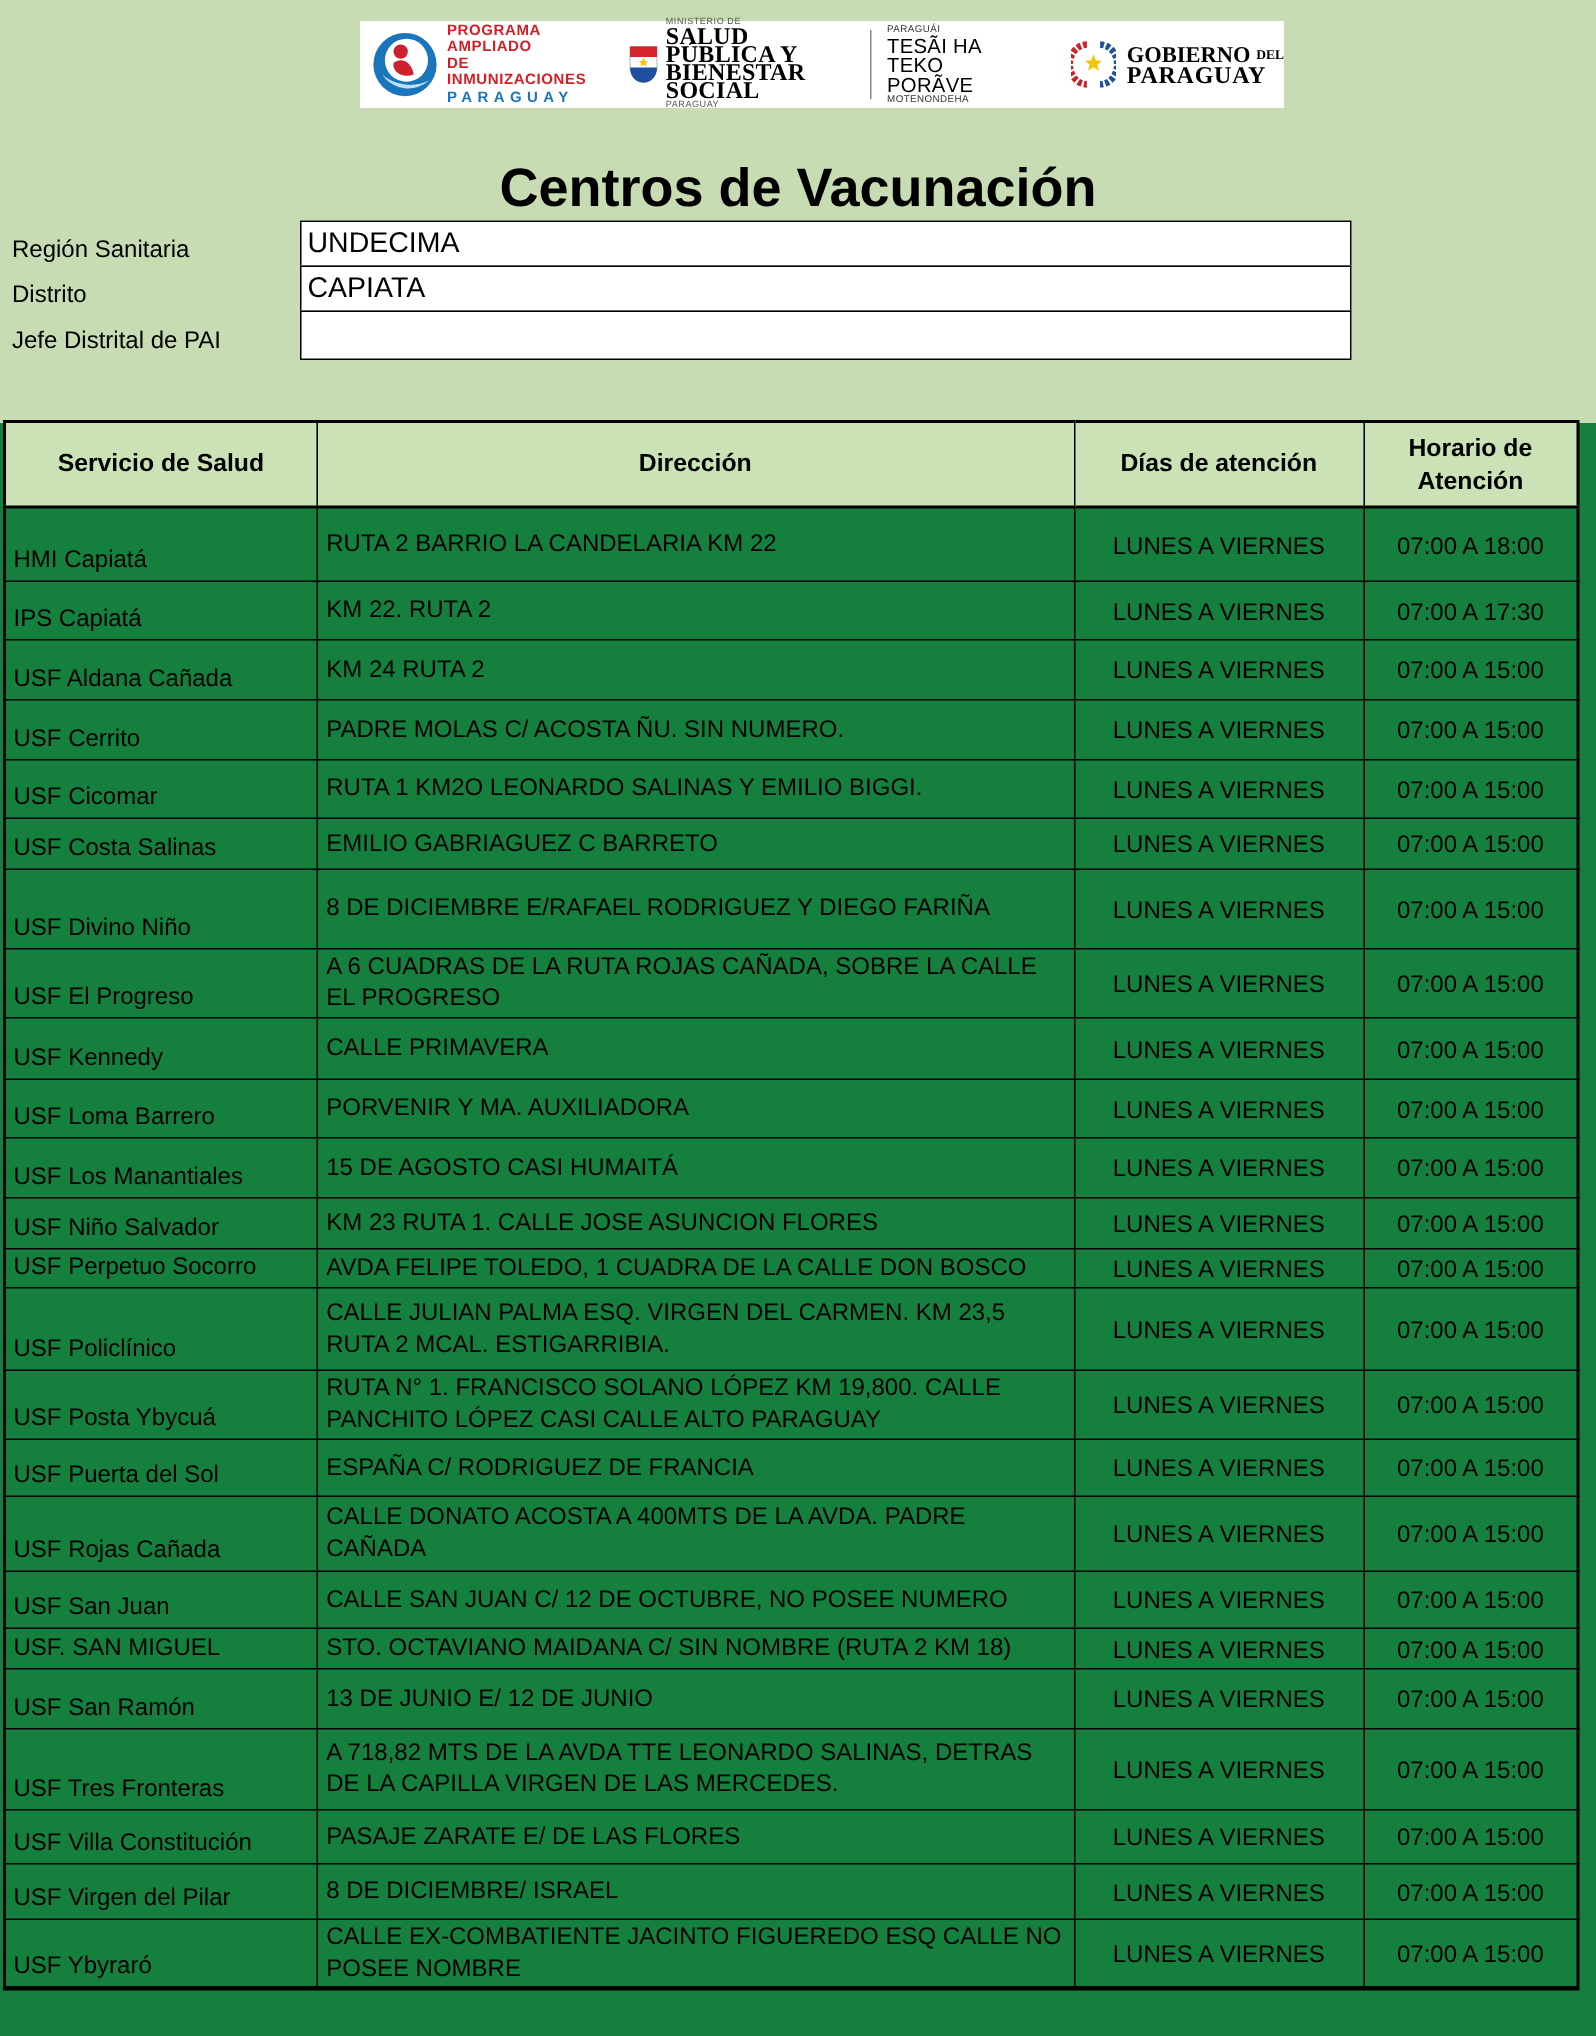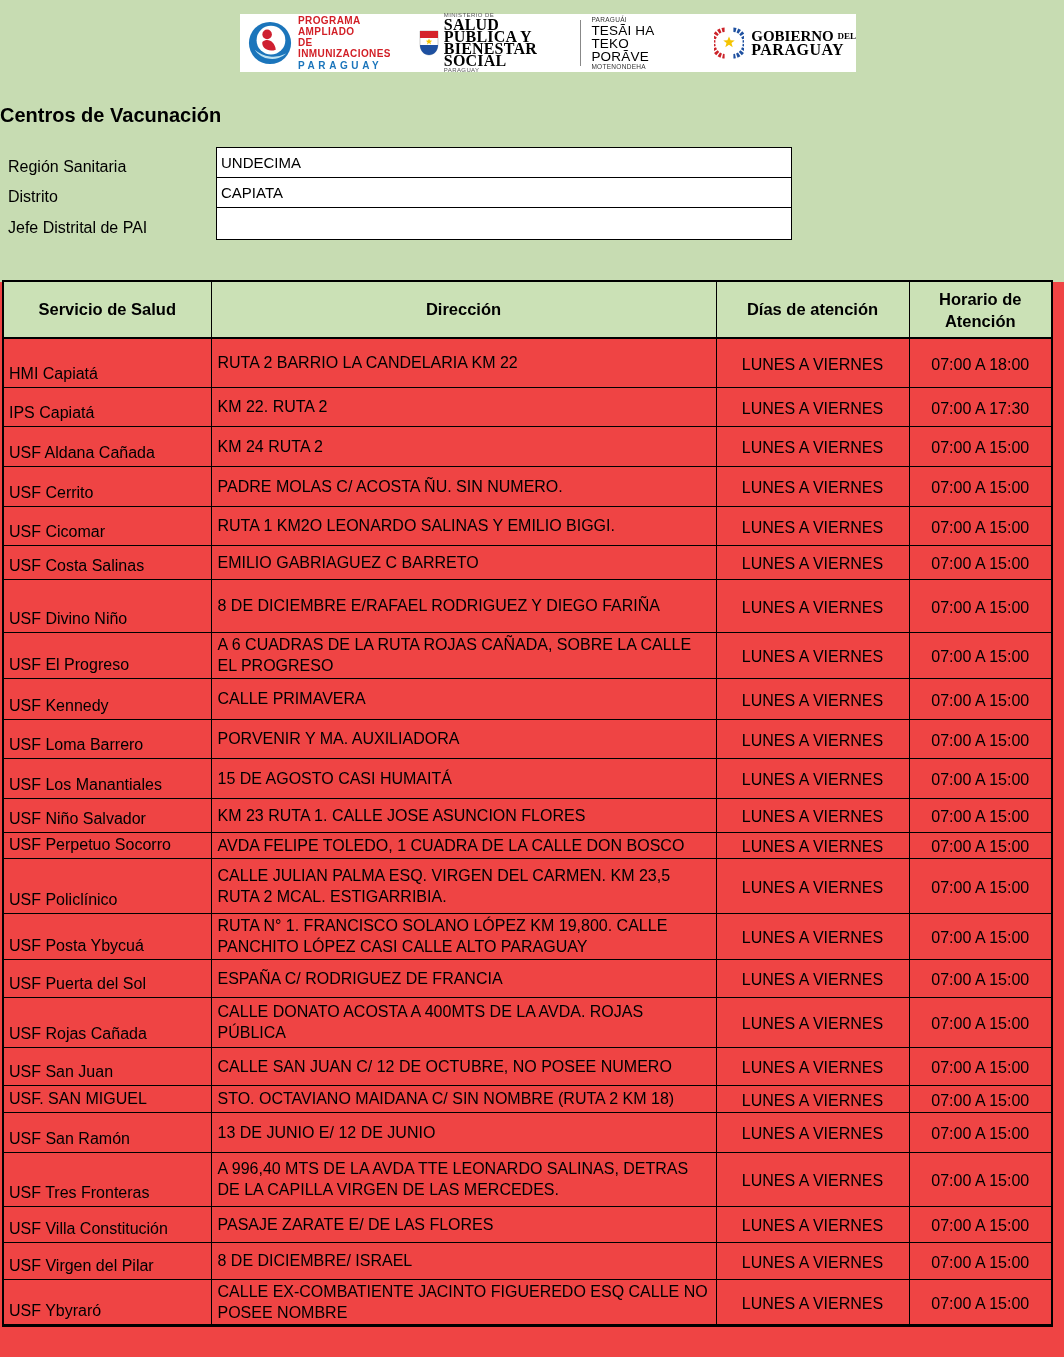--- a/index.html
+++ b/index.html
@@ -1,16 +1,16 @@
 <!DOCTYPE html>
 <html><head>
 <meta charset="utf-8">
 <style>
   html,body{margin:0;padding:0;}
-  .page{position:relative;width:1064px;height:1357px;background:#ef4444;
+  .page{position:relative;width:1064px;height:1357px;background:#15803d;
         font-family:"Liberation Sans",sans-serif;color:#000;overflow:hidden;}
 
   
   .top-band{position:absolute;left:0;top:0;width:1064px;height:282px;background:#c7dcb2;}
 
   
   .logo-strip{position:absolute;left:240px;top:14px;width:616px;height:58px;background:#ffffff;
               display:flex;align-items:center;}
   .logo-group{display:flex;align-items:center;}
   .pai-group{margin-left:7px;}
@@ -25,28 +25,28 @@
   .logo-divider{width:1px;height:46px;background:#888;margin:0 11px 0 13px;}
   .tesai-small{font-size:6.5px;color:#333;letter-spacing:.3px;line-height:8px;}
   .tesai-big{font-weight:normal;font-size:13.5px;line-height:13px;letter-spacing:.2px;}
   .gob-group{margin-left:40px;}
   .gob-wreath svg{width:30px;height:34px;display:block;margin-right:7px;}
   .gob-text{font-family:"Liberation Serif",serif;font-weight:bold;font-size:15px;line-height:14px;}
   .gob-del{font-size:9px;vertical-align:2px;}
   .gob-paraguay{font-size:16px;letter-spacing:.5px;}
 
   
-  .page-title{position:absolute;left:0;top:104px;width:1064px;
-              font-size:20px;font-weight:bold;}
+  .page-title{position:absolute;left:0;top:104px;width:1064px;text-align:center;
+              font-size:36px;font-weight:bold;}
 
   
   .form-label{position:absolute;left:8px;font-size:16px;}
   .lbl-0{top:158px;} .lbl-1{top:188px;} .lbl-2{top:219px;}
-  .form-box{position:absolute;left:216px;width:576px;height:31px;background:#ffffff;
-            border:1px solid #000;box-sizing:border-box;font-size:15px;line-height:29px;
+  .form-box{position:absolute;left:200px;width:701px;height:31px;background:#ffffff;
+            border:1px solid #000;box-sizing:border-box;font-size:19px;line-height:29px;
             padding-left:4px;}
   .box-0{top:147px;} .box-1{top:177px;} .box-2{top:207px;height:33px;}
 
   
   table.centres{position:absolute;left:2px;top:280px;width:1049px;border-collapse:collapse;
                 table-layout:fixed;border:2px solid #000;border-bottom-width:3px;}
   .centres th{background:#cbe1b6;border:1px solid #000;border-top-width:2px;border-bottom-width:2px;
               font-size:16.5px;font-weight:bold;text-align:center;vertical-align:middle;
               height:55px;padding:0 8px;}
   .centres th.th-horario{padding:0 20px;line-height:22px;margin-left:43px;}
@@ -243,21 +243,21 @@
           <td class="td-horario">07:00 A 15:00</td>
         </tr>
         <tr style="height: 38px;">
           <td class="td-servicio">USF Puerta del Sol</td>
           <td class="td-direccion">ESPAÑA C/ RODRIGUEZ DE FRANCIA</td>
           <td class="td-dias">LUNES A VIERNES</td>
           <td class="td-horario">07:00 A 15:00</td>
         </tr>
         <tr style="height: 50px;">
           <td class="td-servicio">USF Rojas Cañada</td>
-          <td class="td-direccion">CALLE DONATO ACOSTA A 400MTS DE LA AVDA. ROJAS PÚBLICA</td>
+          <td class="td-direccion">CALLE DONATO ACOSTA A 400MTS DE LA AVDA. PADRE CAÑADA</td>
           <td class="td-dias">LUNES A VIERNES</td>
           <td class="td-horario">07:00 A 15:00</td>
         </tr>
         <tr style="height: 38px;">
           <td class="td-servicio">USF San Juan</td>
           <td class="td-direccion">CALLE SAN JUAN C/ 12 DE OCTUBRE, NO POSEE NUMERO</td>
           <td class="td-dias">LUNES A VIERNES</td>
           <td class="td-horario">07:00 A 15:00</td>
         </tr>
         <tr style="height: 27px;">
@@ -267,21 +267,21 @@
           <td class="td-horario">07:00 A 15:00</td>
         </tr>
         <tr style="height: 40px;">
           <td class="td-servicio">USF San Ramón</td>
           <td class="td-direccion">13 DE JUNIO E/ 12 DE JUNIO</td>
           <td class="td-dias">LUNES A VIERNES</td>
           <td class="td-horario">07:00 A 15:00</td>
         </tr>
         <tr style="height: 54px;">
           <td class="td-servicio">USF Tres Fronteras</td>
-          <td class="td-direccion">A 996,40 MTS DE LA AVDA TTE LEONARDO SALINAS, DETRAS DE LA CAPILLA VIRGEN DE LAS MERCEDES.</td>
+          <td class="td-direccion">A 718,82 MTS DE LA AVDA TTE LEONARDO SALINAS, DETRAS DE LA CAPILLA VIRGEN DE LAS MERCEDES.</td>
           <td class="td-dias">LUNES A VIERNES</td>
           <td class="td-horario">07:00 A 15:00</td>
         </tr>
         <tr style="height: 36px;">
           <td class="td-servicio">USF Villa Constitución</td>
           <td class="td-direccion">PASAJE ZARATE E/ DE LAS FLORES</td>
           <td class="td-dias">LUNES A VIERNES</td>
           <td class="td-horario">07:00 A 15:00</td>
         </tr>
         <tr style="height: 37px;">

